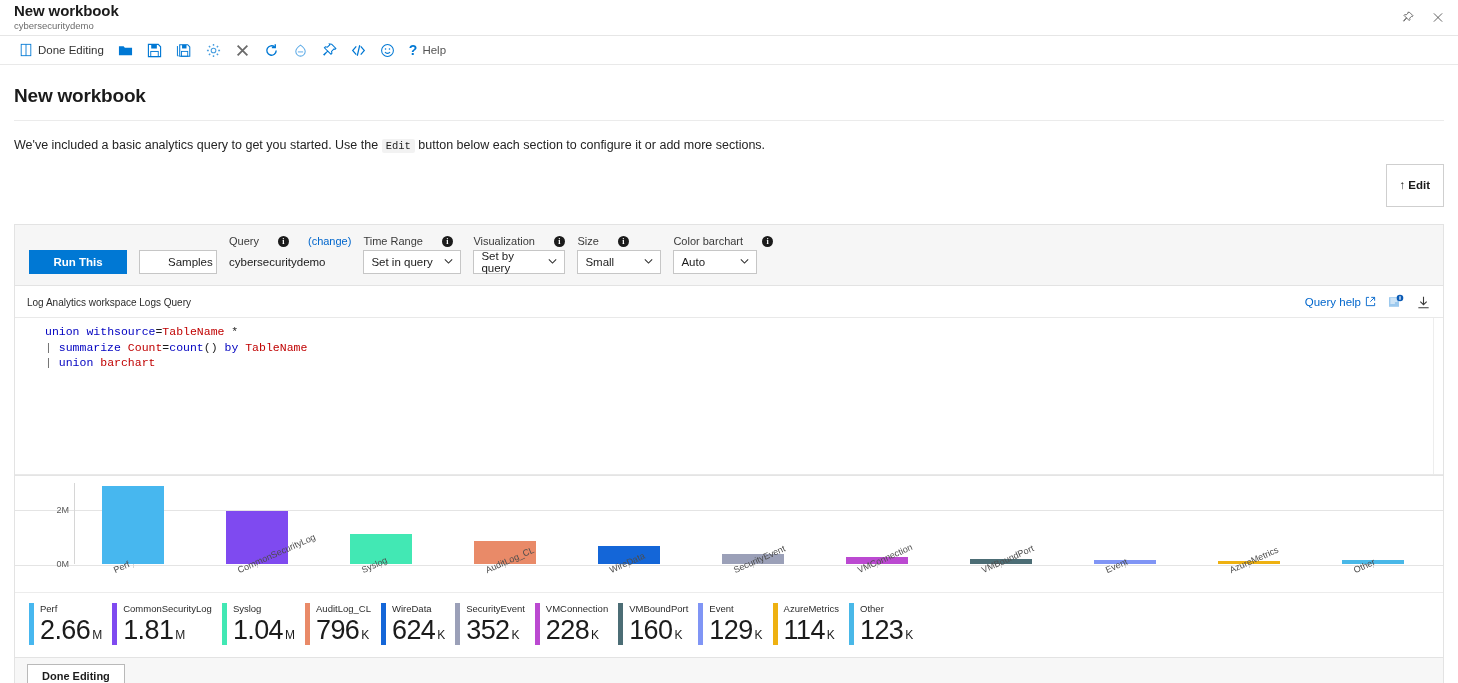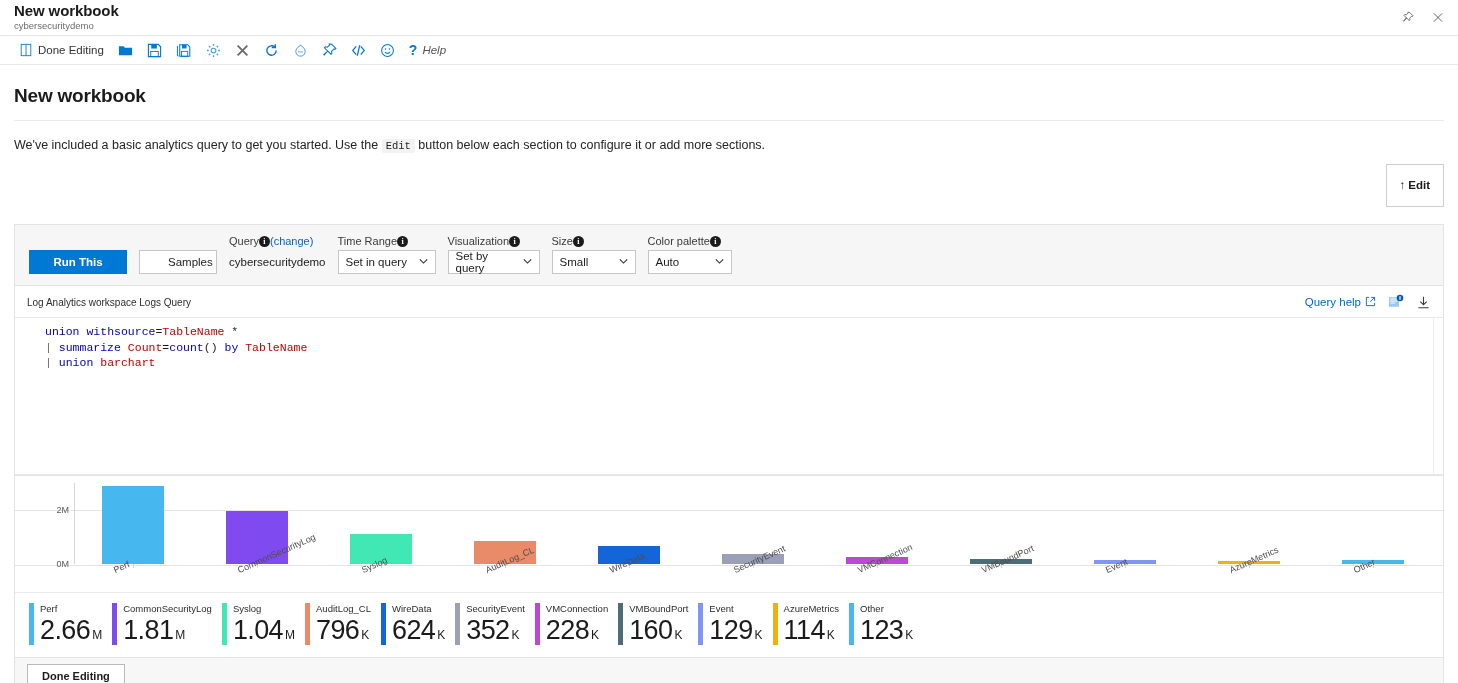--- a/index.html
+++ b/index.html
@@ -80,21 +80,21 @@
     background: #0078d4; color: #fff; border: none;
     font-size: 11.5px; font-weight: 600;
     width: 98px; height: 24px; cursor: pointer;
   }
   .btn-secondary {
     background: #fff; color: #1b1b1b; border: 1px solid #c6c6c6;
     font-size: 11.5px; width: 78px; height: 24px; cursor: pointer; padding-left: 28px;
   }
   .field { display: flex; flex-direction: column; gap: 3px; }
   .field-label {
-    font-size: 11px; color: #3a3a3a; display: flex; align-items: center; gap: 0;
+    font-size: 11px; color: #3a3a3a; display: flex; align-items: center; gap: 19px;
     white-space: nowrap;
   }
   .info-dot {
     display: inline-flex; align-items: center; justify-content: center;
     width: 11px; height: 11px; border-radius: 50%;
     background: #1b1b1b; color: #fff; font-size: 8px; font-weight: 700;
     font-family: "Liberation Serif", serif;
   }
   .link { color: #0066cc; text-decoration: none; cursor: pointer; }
   .field-static { font-size: 11.5px; color: #1b1b1b; height: 24px; display: flex; align-items: center; }
@@ -314,21 +314,21 @@
           <circle cx="8" cy="8" r="6.3" fill="none" stroke="#0078d4" stroke-width="1.1"></circle>
           <circle cx="5.9" cy="6.4" r="0.85" fill="#0078d4"></circle>
           <circle cx="10.1" cy="6.4" r="0.85" fill="#0078d4"></circle>
           <path d="M5.3 9.6a3.2 3.2 0 0 0 5.4 0" fill="none" stroke="#0078d4" stroke-width="1.1"></path>
         </svg>
     </span>
   </div>
 
   <div class="tool-item">
     <span style="color:#0078d4;font-weight:700;font-size:14px;line-height:14px;">?</span>
-    <span style="color:#555;font-style:italic;">Help</span>
+    <span style="color:#555;">Help</span>
   </div>
 </div>
 
 <div class="page">
   <div class="page-h1">New workbook</div>
   <div class="hr"></div>
 
 
   <div class="md-p">
     <span>We've included a basic analytics query to get you started. Use the </span><span class="md-code">Edit</span><span> button below each section to configure it or add more sections.</span>
@@ -396,21 +396,21 @@
         <span class="chev">
           <svg width="11" height="11" viewBox="0 0 12 12">
               <path d="M2 4.2L6 8.2l4-4" fill="none" stroke="#333" stroke-width="1.2"></path>
             </svg>
         </span>
       </div>
     </div>
 
     <div class="field">
       <div class="field-label">
-        <span>Color palette</span>
+        <span>Color barchart</span>
         <span class="info-dot">i</span>
       </div>
       <div class="select w-ctrl-pal">
         <span>Auto</span>
         <span class="chev">
           <svg width="11" height="11" viewBox="0 0 12 12">
               <path d="M2 4.2L6 8.2l4-4" fill="none" stroke="#333" stroke-width="1.2"></path>
             </svg>
         </span>
       </div>

